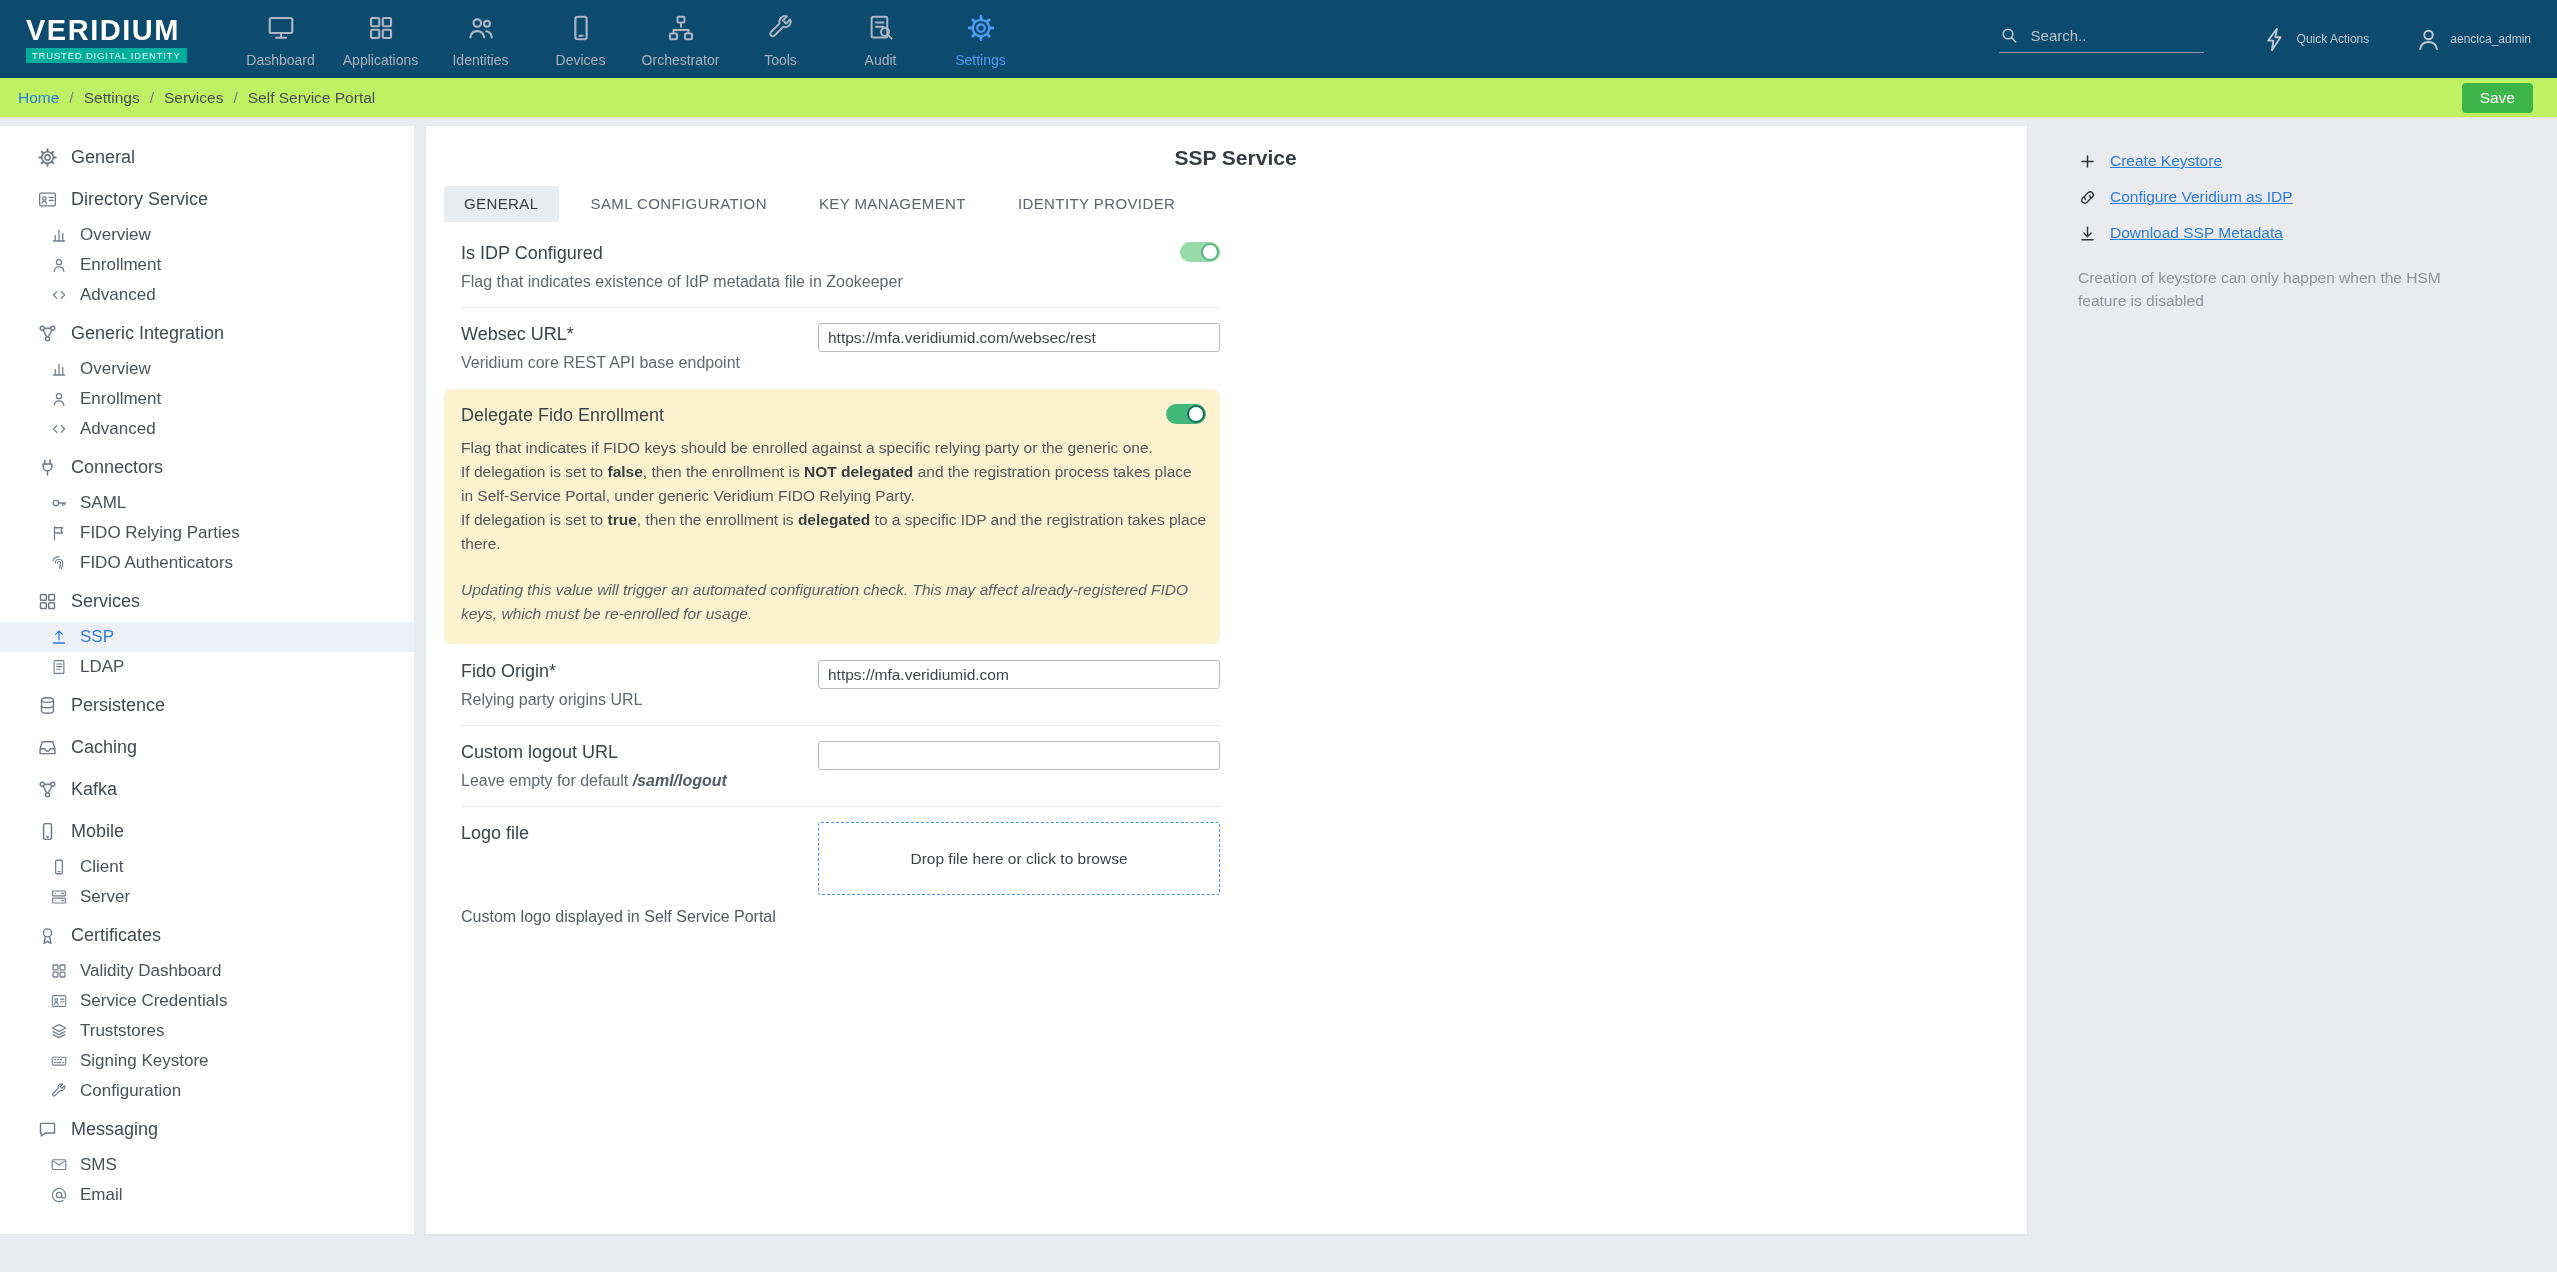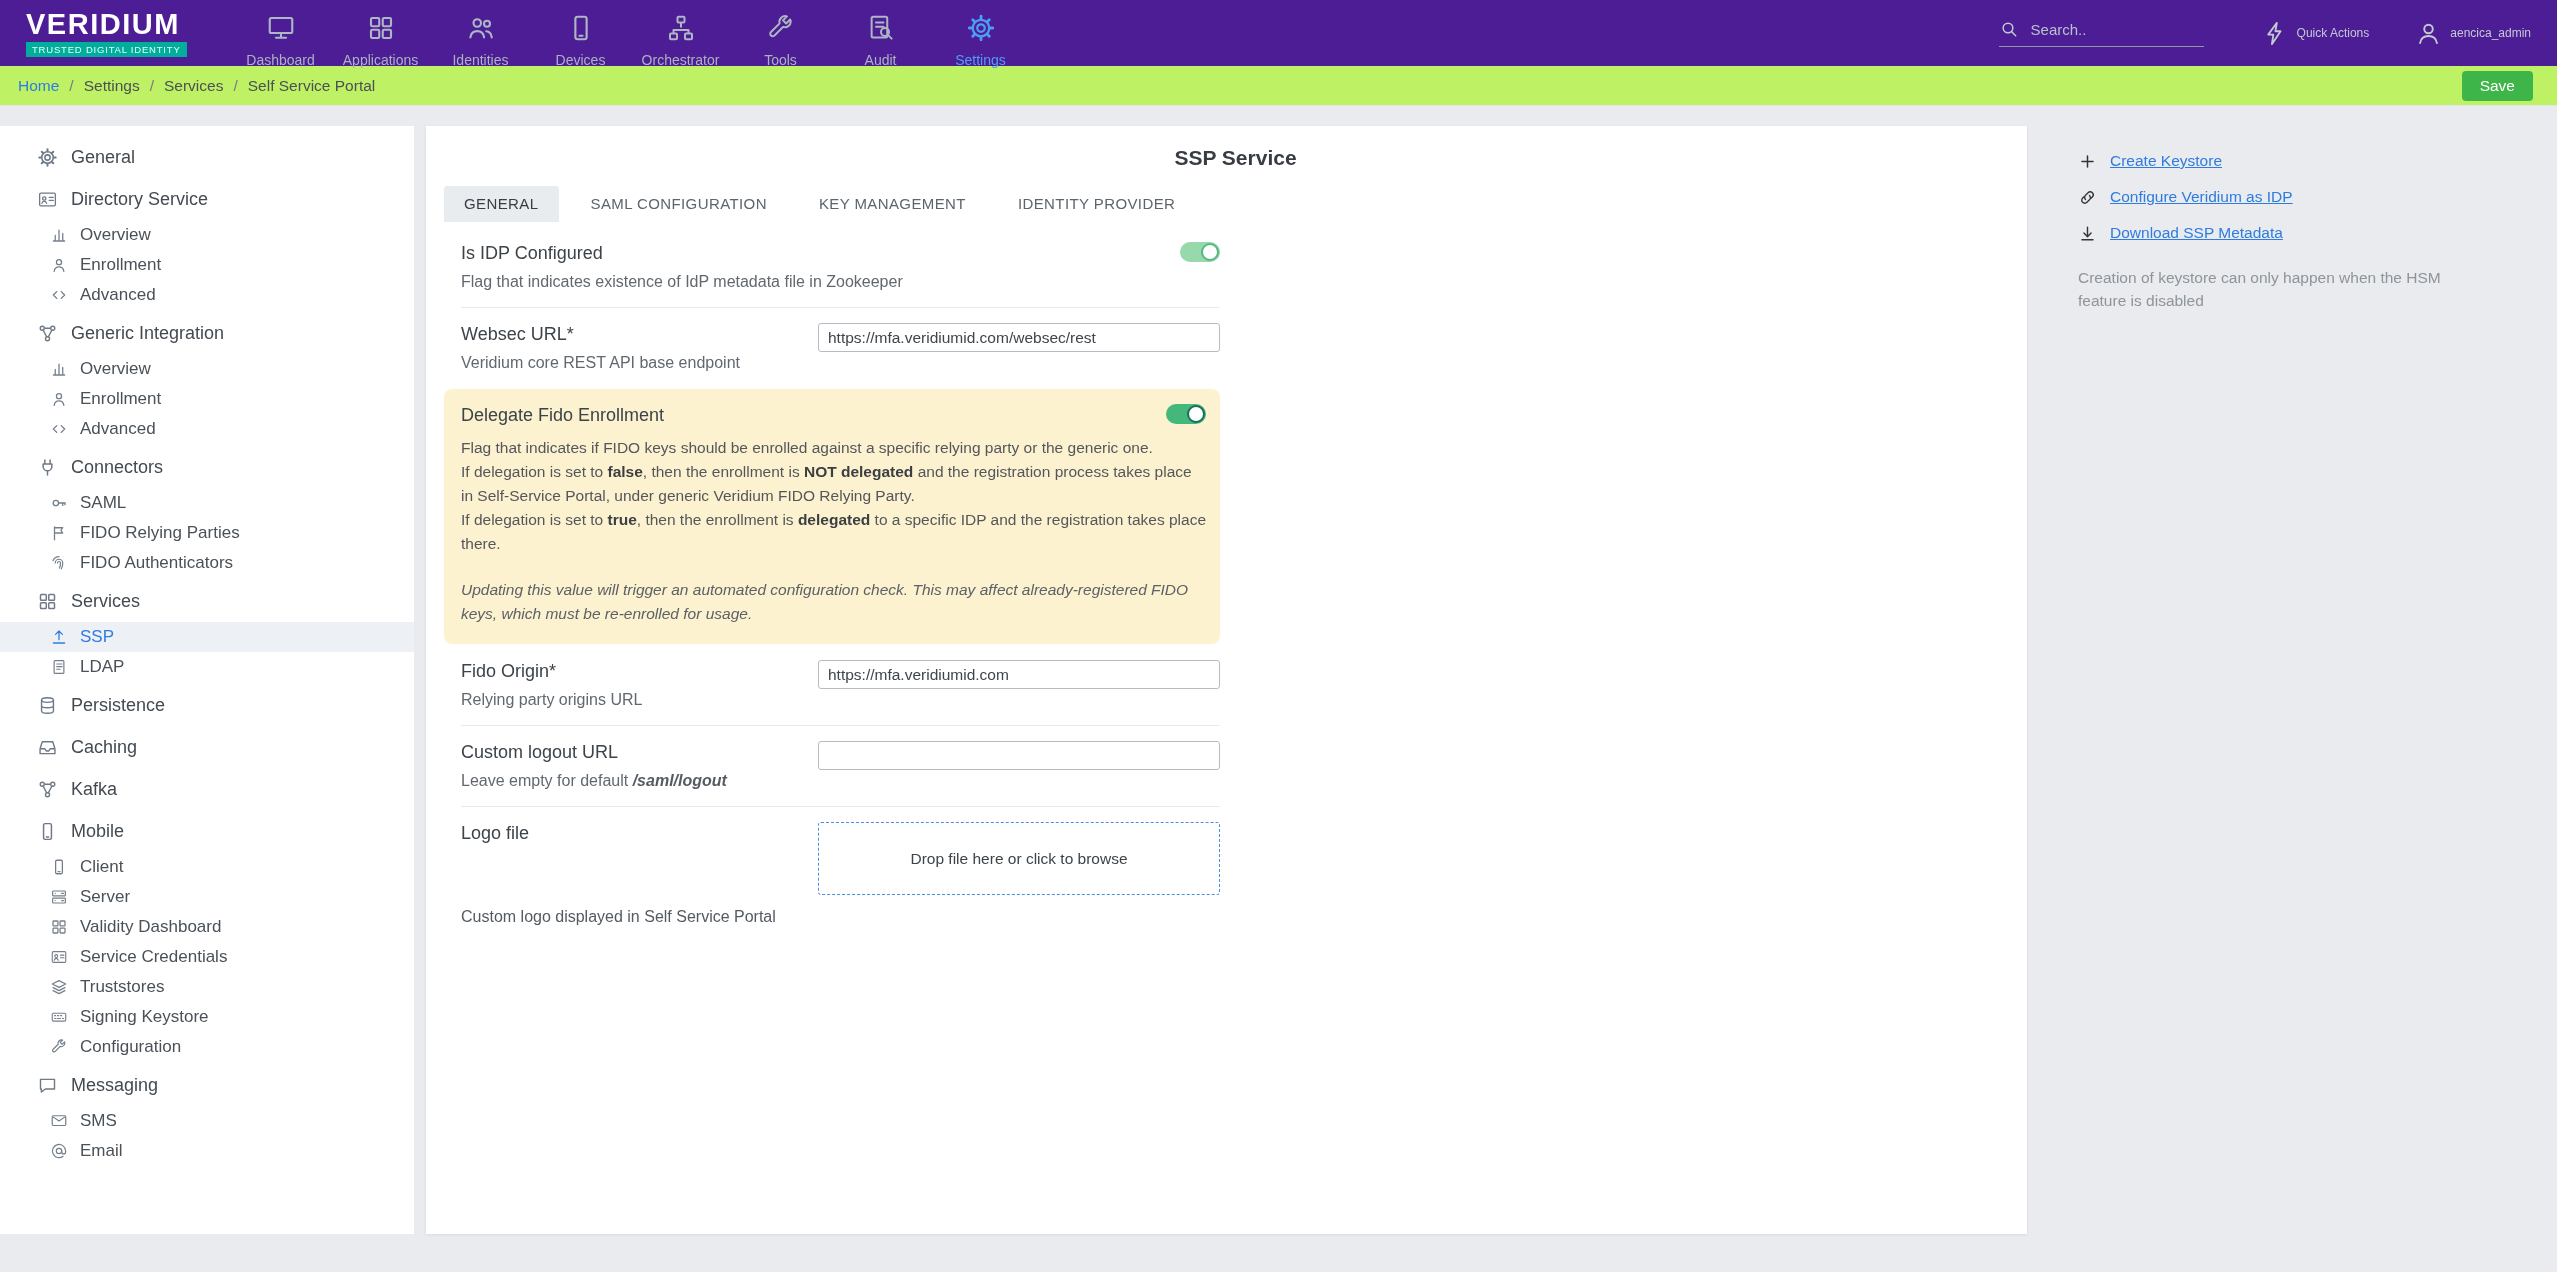--- a/index.html
+++ b/index.html
@@ -7,21 +7,21 @@
   body {
     width:2557px; height:1272px; position:relative; overflow:hidden;
     background:#e9ebee;
     font-family:"Liberation Sans", sans-serif;
     -webkit-font-smoothing:antialiased;
   }
   svg.ic { display:inline-block; flex-shrink:0; }
   svg.ic use { pointer-events:none; }
 
   
-  .topbar { height:66px; background:#4c1d95; display:flex; align-items:center; }
+  .topbar { height:78px; background:#0c4a6e; display:flex; align-items:center; }
   .logo { margin:0 44px 0 26px; cursor:pointer; }
   .logo-name { color:#ffffff; font-size:29px; font-weight:bold; letter-spacing:1.5px; line-height:1; }
   .logo-tag { margin-top:3px; background:#00ae9b; color:#eafffb; font-size:9.5px; letter-spacing:.8px; padding:2px 6px; display:inline-block; white-space:nowrap; }
   .mainnav { display:flex; height:100%; }
   .nitem { width:100px; display:flex; flex-direction:column; align-items:center; padding-top:13px; gap:9px;
            color:#a9b2c0; font-size:14px; cursor:pointer; }
   .nitem svg { width:30px; height:30px; color:#aeb6c4; }
   .nitem.active { color:#4f9cf7; }
   .nitem.active svg { color:#4f9cf7; }
   .tright { margin-left:auto; display:flex; align-items:center; margin-right:26px; }
@@ -527,20 +527,26 @@
           <use href="#i-phone"></use>
         </svg>
         <span>Client</span>
       </div>
     <div class="ss">
         <svg class="ic">
           <use href="#i-server"></use>
         </svg>
         <span>Server</span>
       </div>
+    <div class="sg">
+        <svg class="ic">
+          <use href="#i-cert"></use>
+        </svg>
+        <span>Certificates</span>
+      </div>
     <div class="ss">
         <svg class="ic">
           <use href="#i-apps"></use>
         </svg>
         <span>Validity Dashboard</span>
       </div>
     <div class="ss">
         <svg class="ic">
           <use href="#i-card"></use>
         </svg>

